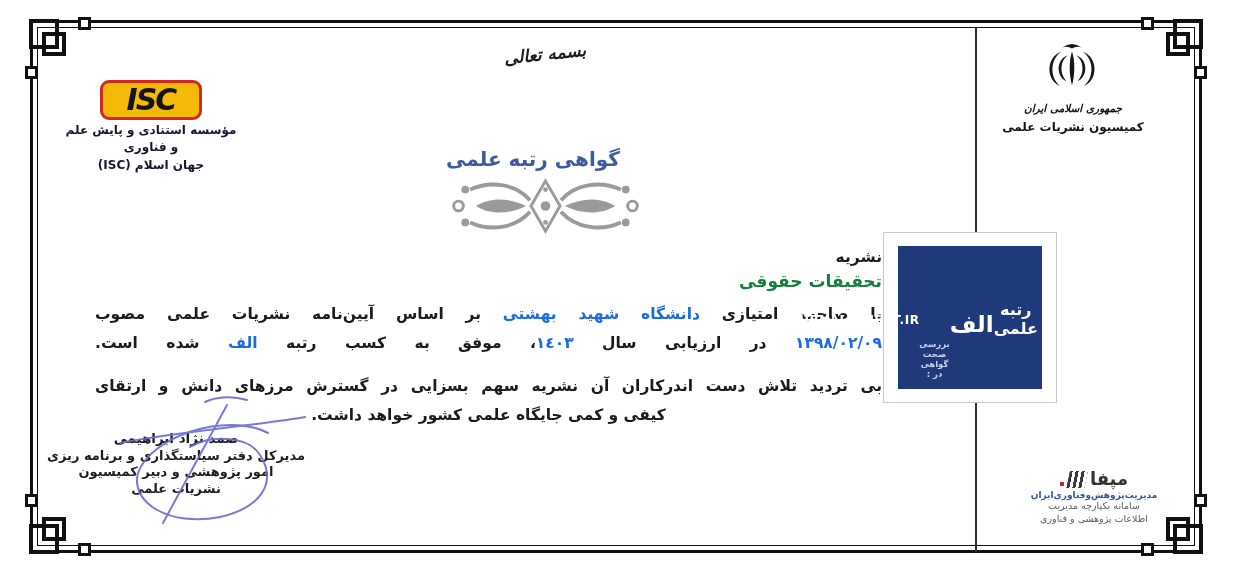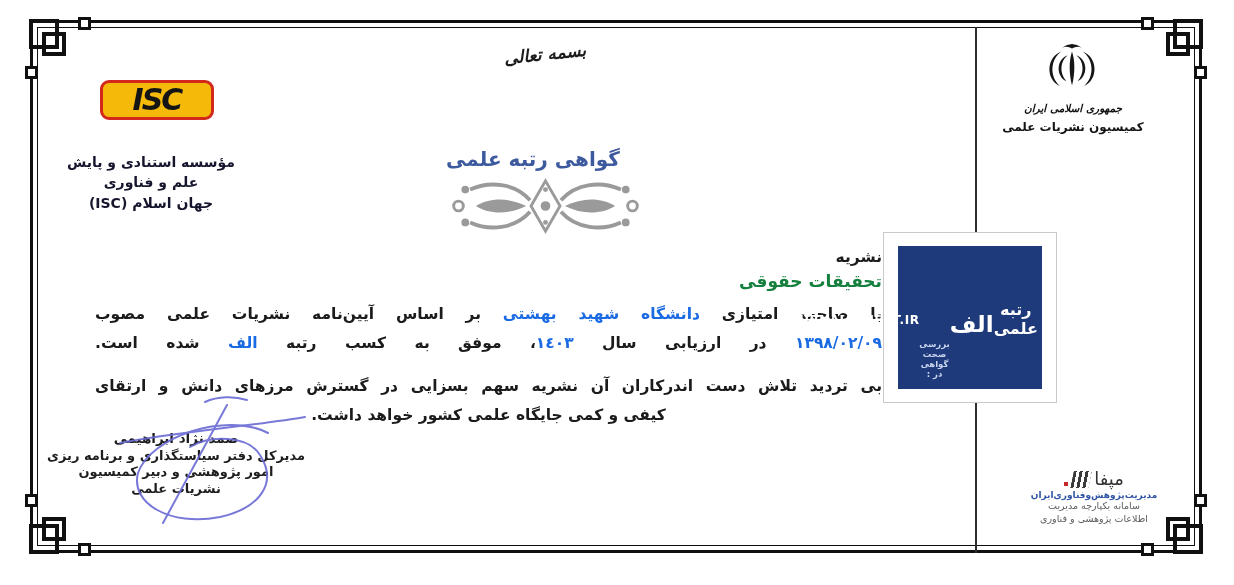--- a/index.html
+++ b/index.html
@@ -18,26 +18,26 @@
 
   
   .divider{position:absolute;left:975px;top:27px;width:2px;height:526px;background:#2e2e2e;z-index:1;}
 
   
   .bismillah{position:absolute;left:445px;top:44px;width:200px;text-align:center;
              font-size:17px;font-style:italic;font-weight:600;transform:rotate(-6deg);
              direction:rtl;z-index:2;}
 
   
-  .isc-logo{position:absolute;left:100px;top:80px;width:114px;height:40px;background:#f5b90a;
+  .isc-logo{position:absolute;left:100px;top:80px;width:102px;height:40px;background:#f5b90a;
             border:3px solid #d3281c;border-radius:9px;box-sizing:border-box;
             display:flex;align-items:center;justify-content:center;z-index:2;}
   .isc-logo span{font-size:30px;font-weight:900;font-style:italic;letter-spacing:-2px;color:#141414;line-height:1;}
   .isc-captions{position:absolute;left:60px;top:122px;width:182px;text-align:center;direction:rtl;
-                font-size:14px;font-weight:700;color:#15152e;line-height:1.45;z-index:2;margin-top:30px;}
+                font-size:12px;font-weight:700;color:#15152e;line-height:1.45;z-index:2;}
 
   
   .emblem{position:absolute;left:1041px;top:40px;z-index:2;}
   .letterhead{position:absolute;left:982px;top:100px;width:182px;text-align:center;direction:rtl;
               color:#141414;z-index:2;line-height:1.55;}
   .lh1{font-size:10.5px;font-style:italic;font-weight:600;}
   .lh2{font-size:11.5px;font-style:italic;font-weight:600;}
   .lh3{font-size:13px;font-style:italic;font-weight:700;}
   .lh4{font-size:12px;font-weight:600;margin-top:2px;}
 
@@ -70,21 +70,21 @@
 
   
   .sig-block{position:absolute;left:33px;top:430px;width:286px;text-align:center;direction:rtl;
              font-size:13px;font-weight:700;color:#1e1e1e;line-height:1.3;z-index:3;}
   .sig-name{font-size:13.5px;}
   .sig-scribble{position:absolute;left:108px;top:393px;z-index:4;}
 
   
   .mapfa{position:absolute;left:1000px;top:462px;width:188px;text-align:center;z-index:3;}
   .mapfa-logo{display:flex;align-items:flex-end;justify-content:center;gap:4px;height:26px;direction:rtl;}
-  .mapfa-word{font-size:18px;font-weight:400;color:#333;line-height:1;}
+  .mapfa-word{font-size:18px;font-weight:700;color:#333;line-height:1;}
   .mapfa-bars{display:inline-block;width:18px;height:17px;transform:skewX(-12deg);
               background:repeating-linear-gradient(90deg,#3a3a3a 0 3px,transparent 3px 6px);}
   .mapfa-dot{display:inline-block;width:4px;height:4px;background:#c62828;margin-bottom:2px;}
   .mapfa-l1{font-size:9px;font-weight:700;color:#2f55a4;direction:rtl;margin-top:2px;}
   .mapfa-l2,.mapfa-l3{font-size:9.5px;color:#5b5b5b;direction:rtl;line-height:1.35;}
   .mapfa-url{font-size:14px;font-weight:600;color:#4c4c4c;letter-spacing:.5px;margin-top:2px;}
 
   .hl{font-weight:700;}
 </style>
 </head>

